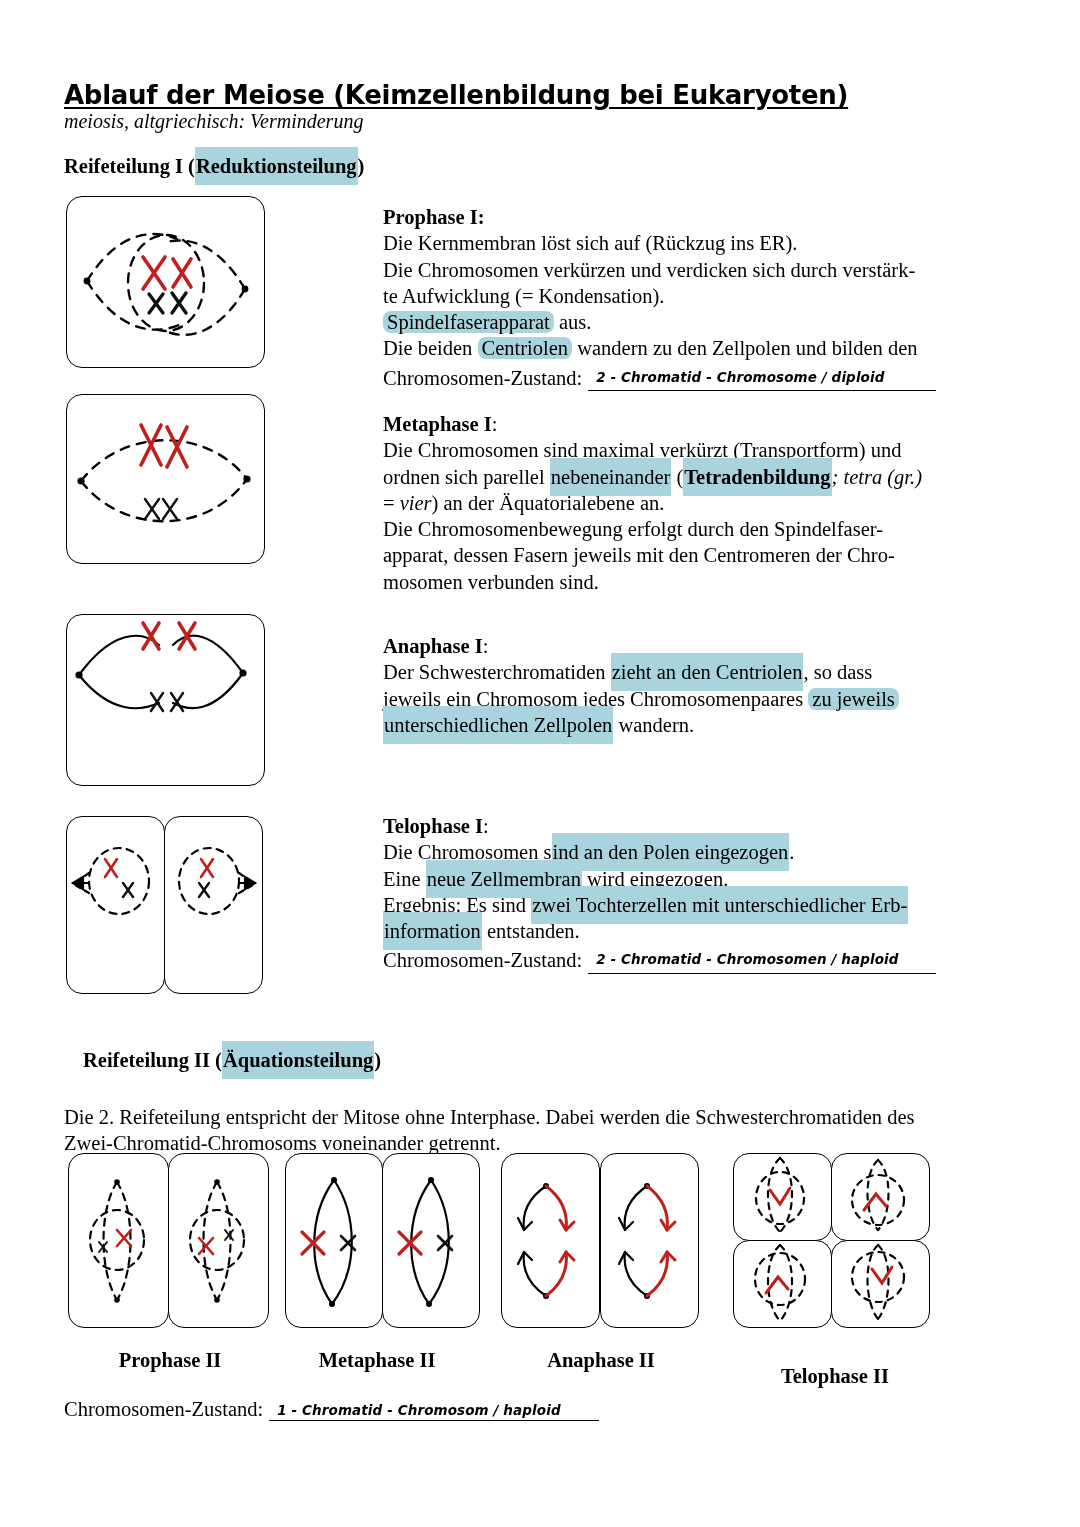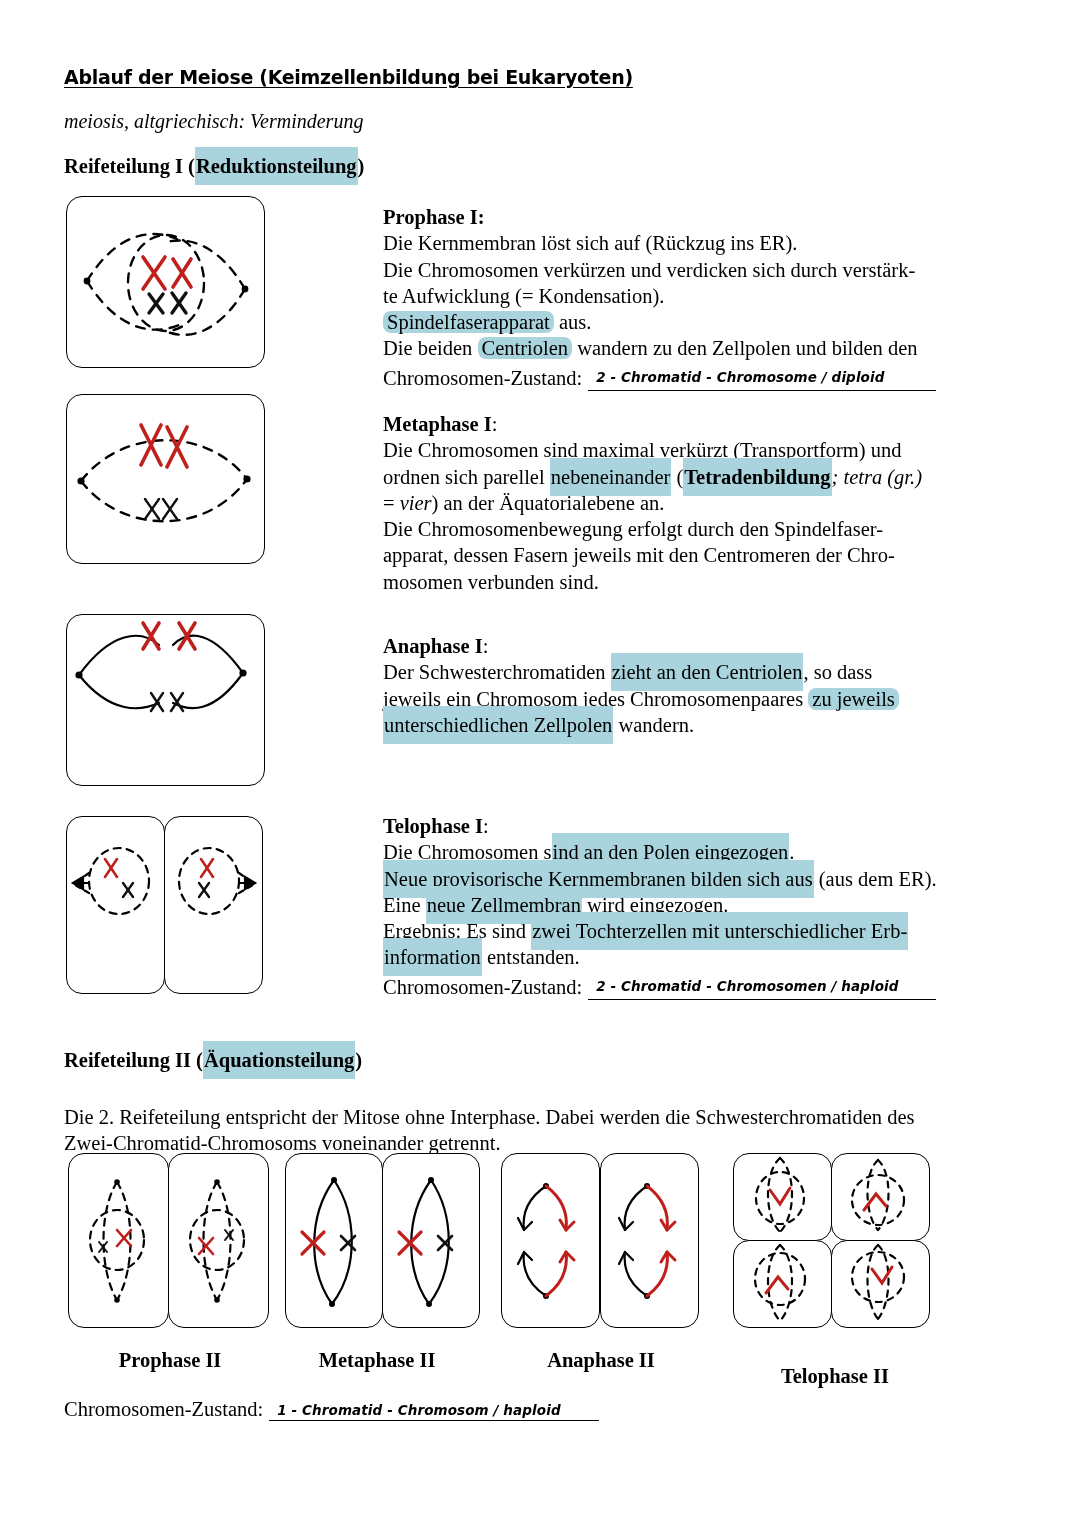--- a/index.html
+++ b/index.html
@@ -18,45 +18,45 @@
   .page {
     position: absolute;
     left: 0; top: 0;
     width: 1080px;
     height: 1527px;
   }
 
   
   .doc-title {
     position: absolute;
-    left: 64px; top: 66px;
+    left: 64px; top: 80px;
     font-family: "DejaVu Sans", sans-serif;
     font-weight: bold;
-    font-size: 19px;
+    font-size: 26px;
     letter-spacing: -0.3px;
     text-decoration: underline;
     text-underline-offset: 3px;
     white-space: nowrap;
   }
   .doc-subtitle {
     position: absolute;
     left: 64px; top: 110px;
     font-style: italic;
     font-size: 20px;
     white-space: nowrap;
   }
   .section-head {
     position: absolute;
     left: 64px;
     font-weight: bold;
     font-size: 20.5px;
     white-space: nowrap;
   }
   #sec1 { top: 155px; }
-  #sec2 { top: 1049px; }
+  #sec2 { top: 1049px; margin-left: 19px; }
 
   .hl {
     background: #a9d4de;
     padding: 8px 1px;
     box-decoration-break: clone;
     -webkit-box-decoration-break: clone;
   }
   .hl-round {
     background: #a9d4de;
     border-radius: 8px;
@@ -305,21 +305,20 @@
           <path d="M74,66 L90,66"></path>
           <path d="M74,76 L88,68"></path>
       </g>
       <path class="d-solid" d="M90,66 L80,60 L80,72 Z" style="fill:#000;"></path>
     </svg>
   </div>
 
   <div class="phase-block" id="ph-telophase1">
     <div><b>Telophase I</b><span>:</span></div>
     <div><span>Die Chromosomen s</span><span class="hl">ind an den Polen eingezogen</span><span>.</span></div>
-    <div><span class="hl">Neue provisorische Kernmembranen bilden sich aus</span><span> (aus dem ER).</span></div>
     <div><span>Eine </span><span class="hl">neue Zellmembran</span><span> wird eingezogen.</span></div>
     <div><span>Ergebnis: Es sind </span><span class="hl">zwei Tochterzellen mit unterschiedlicher Erb-</span></div>
     <div><span class="hl">information</span><span> entstanden.</span></div>
     <div class="zustand-row">
       <span>Chromosomen-Zustand:</span>
       <span class="rule rule-t1"><span class="hand">2 - Chromatid - Chromosomen / haploid</span></span>
     </div>
   </div>
 
   <div class="section-head" id="sec2">

